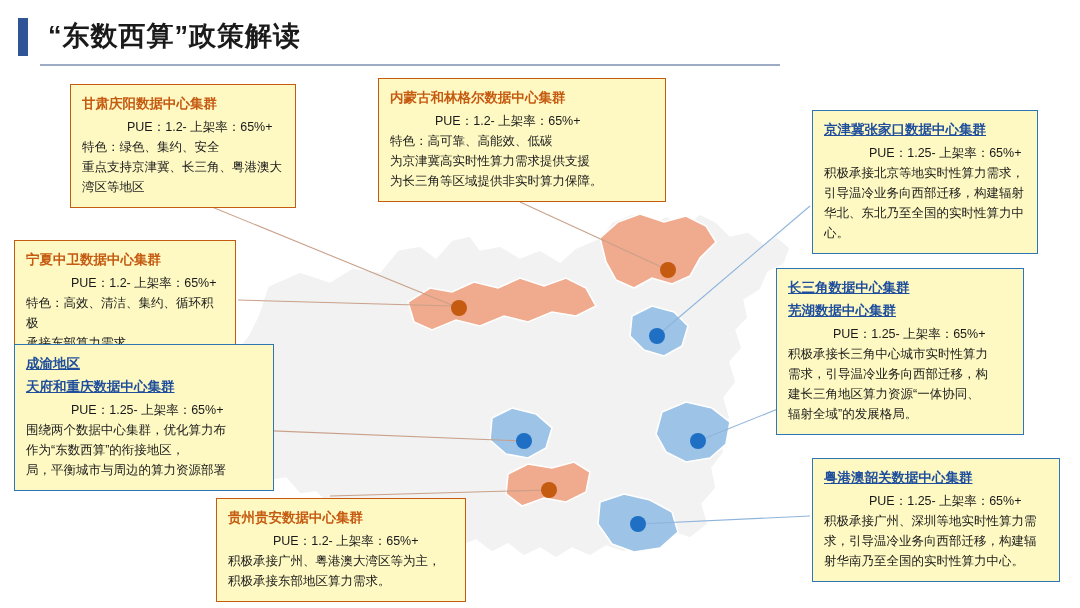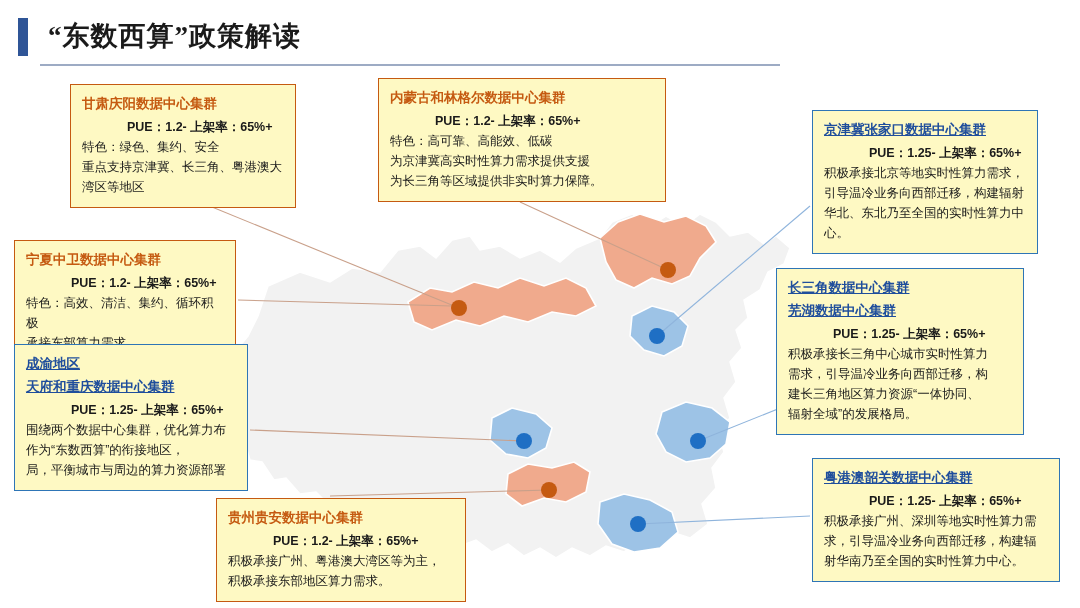--- a/index.html
+++ b/index.html
@@ -28,21 +28,20 @@
     background: #2f5597;
   }
   #page-title {
     position: absolute;
     left: 48px; top: 18px;
     font-size: 27px;
     font-weight: bold;
     letter-spacing: 1px;
     color: #1a1a1a;
     white-space: nowrap;
-    font-family: Liberation Serif, serif;
   }
   #title-rule {
     position: absolute;
     left: 40px; top: 64px;
     width: 740px; height: 2px;
     background: #9dabc4;
   }
 
   
   #map-layer {
@@ -66,29 +65,29 @@
     line-height: 19px;
     margin-bottom: 4px;
   }
   .callout.orange .c-title { color: #c55a11; }
   .callout.blue   .c-title { color: #1f4e9c; text-decoration: underline; }
   .callout .c-line {
     font-size: 12.5px;
     line-height: 20px;
     color: #1a1a1a;
   }
-  .callout .c-line.bold { font-weight: bold; padding-left: 45px; }
+  .callout .c-line.bold { font-weight: normal; padding-left: 45px; }
 
   
   #callout-gansu      { left: 70px;  top: 84px;  width: 226px; }
   #callout-neimenggu  { left: 378px; top: 78px;  width: 288px; }
   #callout-jingjinji  { left: 812px; top: 110px; width: 226px; }
   #callout-ningxia    { left: 14px;  top: 240px; width: 222px; }
   #callout-changsanjiao { left: 776px; top: 268px; width: 248px; }
-  #callout-chengyu    { left: 14px;  top: 344px; width: 234px; }
+  #callout-chengyu    { left: 14px;  top: 344px; width: 260px; }
   #callout-guizhou    { left: 216px; top: 498px; width: 250px; }
   #callout-yuegang    { left: 812px; top: 458px; width: 248px; }
 </style>
 </head>
 <body>
 
 <div id="header-bar">
   <div id="title-accent"></div>
   <div id="page-title">“东数西算”政策解读</div>
   <div id="title-rule"></div>

